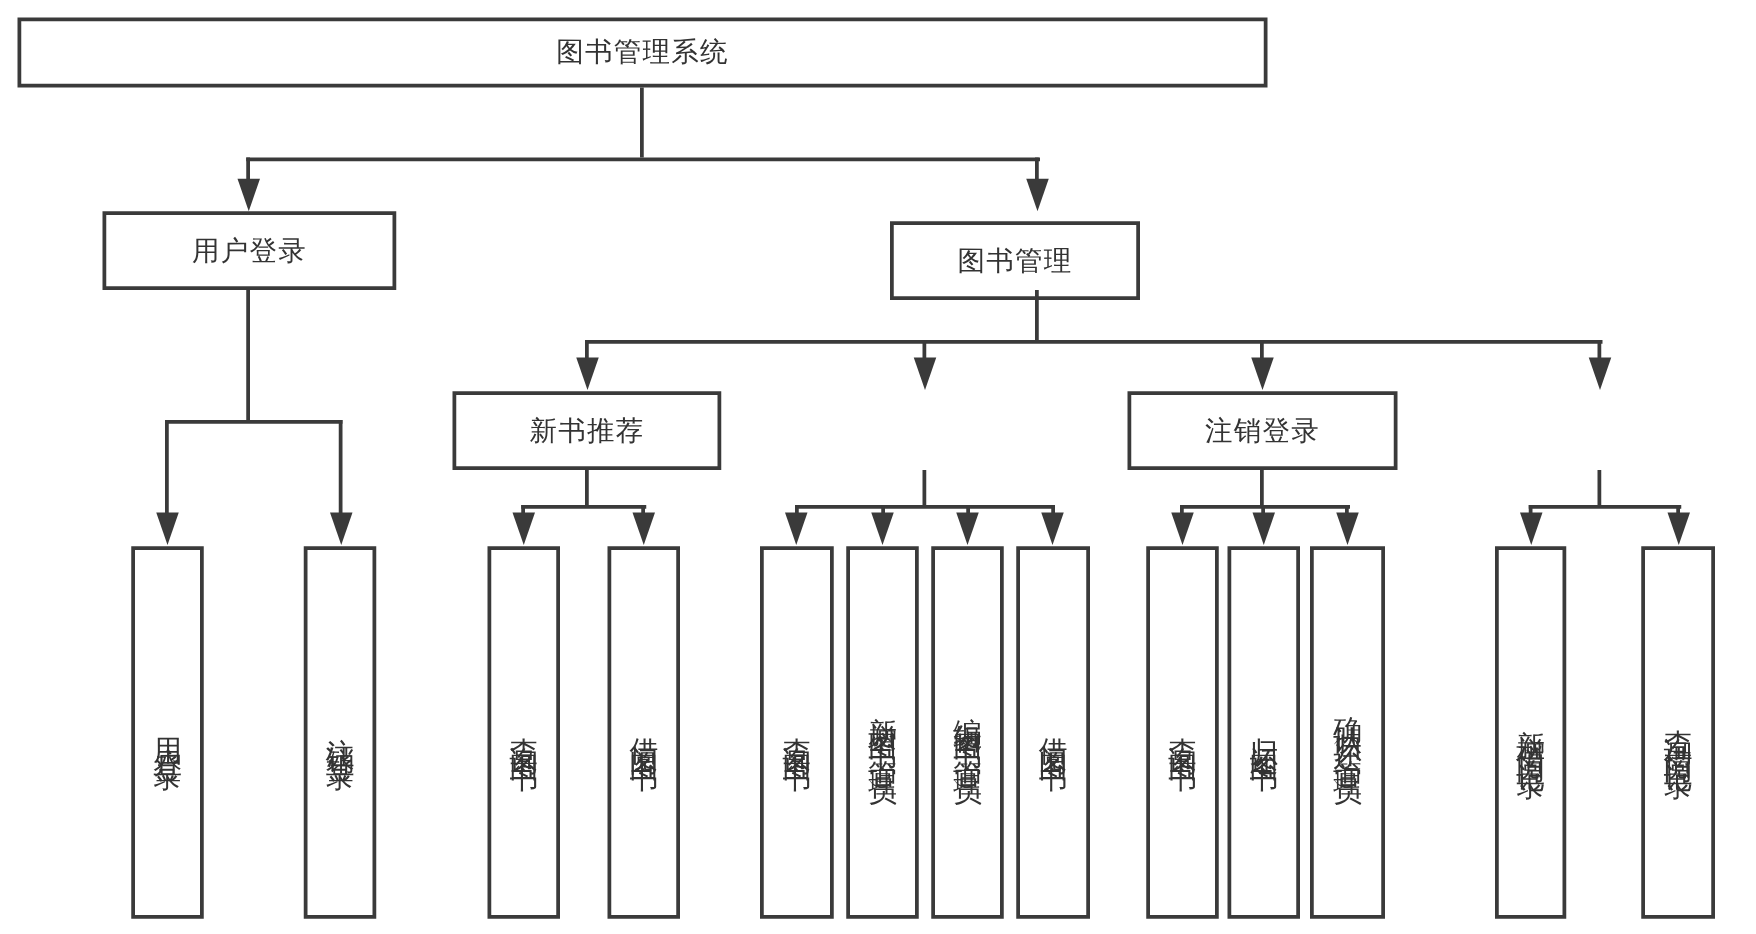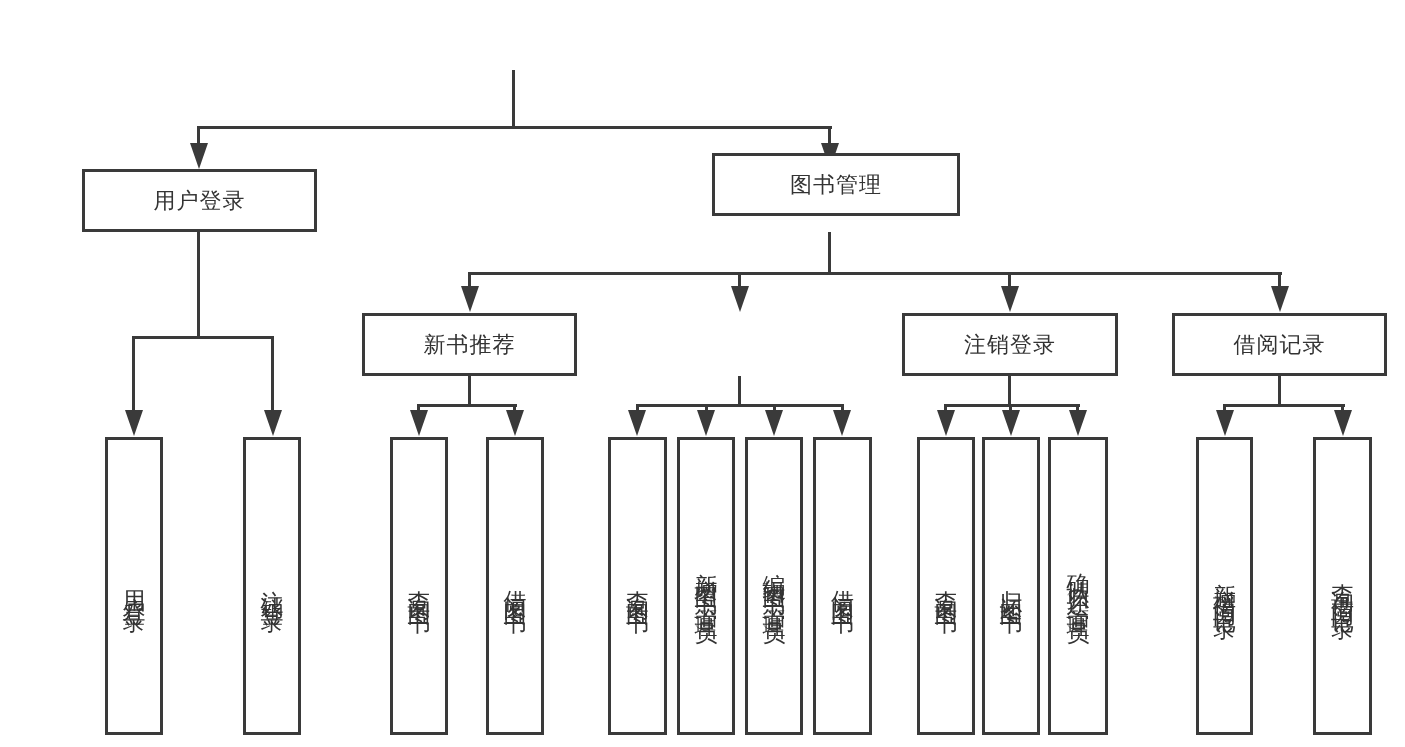--- a/index.html
+++ b/index.html
@@ -33,32 +33,35 @@
   .watermark{
     position:absolute;right:6px;bottom:4px;font-size:20px;color:#b0b0b0;
     text-shadow:2px 2px 0 rgba(205,80,80,0.55);letter-spacing:1px;white-space:nowrap;
   }
 </style>
 </head>
 <body>
 
 <div class="canvas">
 
+  <div class="box" style="left:14px;top:14px;width:1000px;height:56px">
+    <span class="lbl">图书管理系统</span>
+  </div>
 
   <div class="ln v" style="left:512px;top:70px;height:56px"></div>
   <div class="ln h" style="left:197px;top:126px;width:635px"></div>
   <div class="ln v" style="left:197px;top:126px;height:20px"></div>
   <div class="ah" style="left:190px;top:143px"></div>
   <div class="ln v" style="left:828px;top:126px;height:20px"></div>
   <div class="ah" style="left:821px;top:143px"></div>
 
   <div class="box" style="left:82px;top:169px;width:235px;height:63px">
     <span class="lbl">用户登录</span>
   </div>
-  <div class="box" style="left:712px;top:153px;width:248px;height:63px">
+  <div class="box" style="left:712px;top:177px;width:200px;height:63px">
     <span class="lbl">图书管理</span>
   </div>
 
   <div class="ln v" style="left:197px;top:232px;height:104px"></div>
   <div class="ln h" style="left:132px;top:336px;width:142px"></div>
   <div class="ln v" style="left:132px;top:336px;height:76px"></div>
   <div class="ah" style="left:125px;top:410px"></div>
   <div class="ln v" style="left:271px;top:336px;height:76px"></div>
   <div class="ah" style="left:264px;top:410px"></div>
 
@@ -71,23 +74,20 @@
   <div class="ln v" style="left:1008px;top:272px;height:16px"></div>
   <div class="ah" style="left:1001px;top:286px"></div>
   <div class="ln v" style="left:1278px;top:272px;height:16px"></div>
   <div class="ah" style="left:1271px;top:286px"></div>
 
   <div class="box" style="left:362px;top:313px;width:215px;height:63px">
     <span class="lbl">新书推荐</span>
   </div>
   <div class="box" style="left:902px;top:313px;width:216px;height:63px">
     <span class="lbl">注销登录</span>
-  </div>
-  <div class="box" style="left:1172px;top:313px;width:215px;height:63px">
-    <span class="lbl">借阅记录</span>
   </div>
 
   <div class="ln v" style="left:468px;top:376px;height:28px"></div>
   <div class="ln h" style="left:417px;top:404px;width:100px"></div>
   <div class="ln v" style="left:417px;top:404px;height:10px"></div>
   <div class="ah" style="left:410px;top:410px"></div>
   <div class="ln v" style="left:513px;top:404px;height:10px"></div>
   <div class="ah" style="left:506px;top:410px"></div>
 
   <div class="ln v" style="left:738px;top:376px;height:28px"></div>

